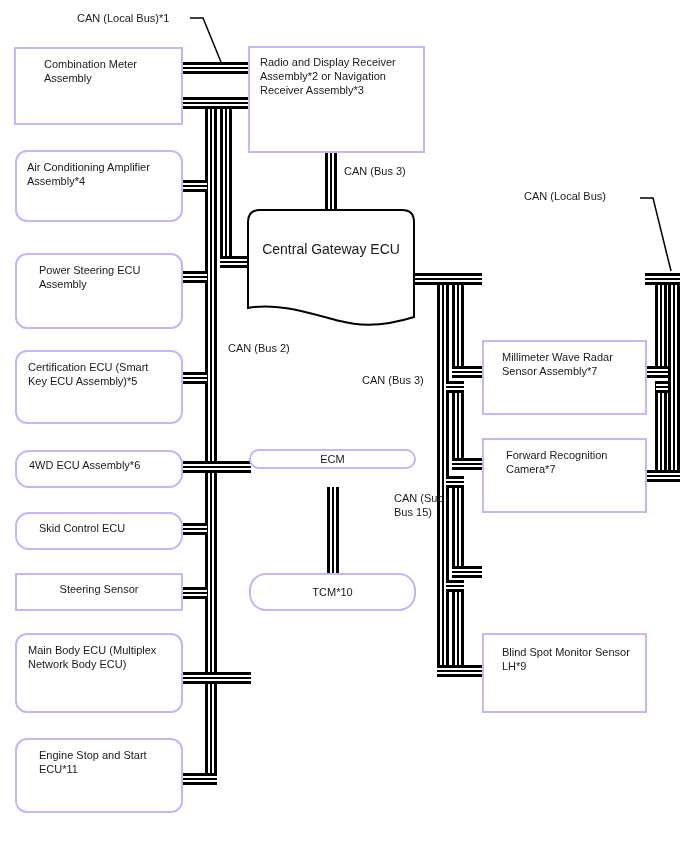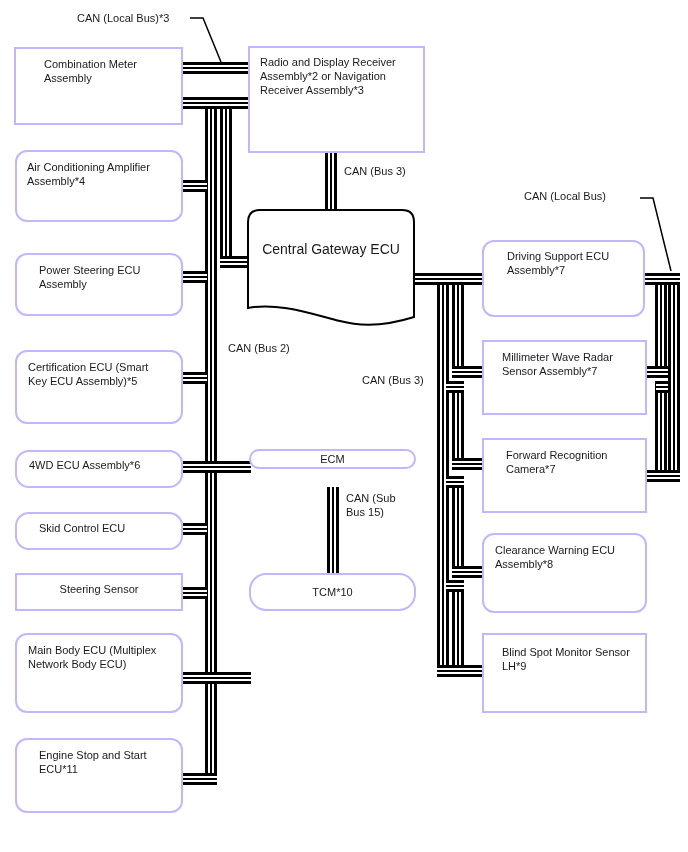--- a/index.html
+++ b/index.html
@@ -16,21 +16,21 @@
   .round-sm{border-radius:14px;}
   .pill{border-radius:17px;}
   .center-both{display:flex;align-items:center;justify-content:center;text-align:center;padding:0;}
   .center-h{text-align:center;}
   
   .hb{position:absolute;height:12px;
       background:linear-gradient(to bottom,#000 0 3px,#fff 3px 5px,#000 5px 7px,#fff 7px 9px,#000 9px 12px);}
   .vb{position:absolute;width:12px;
       background:linear-gradient(to right,#000 0 3px,#fff 3px 5px,#000 5px 7px,#fff 7px 9px,#000 9px 12px);}
   .lbl{position:absolute;font-size:11px;line-height:14px;white-space:nowrap;}
-  .lbl.wrap{white-space:normal;}
+  .lbl.wrap{white-space:normal;margin-left:48px;}
   #gateway-wrap{position:absolute;left:246px;top:203px;width:182px;height:132px;}
   #gateway-wrap svg{position:absolute;left:0;top:0;}
   #gateway-wrap .gw-label{position:absolute;left:2px;top:39px;width:166px;text-align:center;
       font-size:14px;line-height:14px;}
   #leader-overlay{position:absolute;left:0;top:0;pointer-events:none;}
 </style>
 </head>
 <body>
 
 <div id="canvas">
@@ -79,21 +79,21 @@
     </svg>
     <span class="gw-label">Central Gateway ECU</span>
   </div>
 
   <div class="node" style="left:14px;top:47px;width:169px;height:78px;padding:8px 8px 0 28px">
     <span>Combination Meter Assembly</span></div>
 
   <div class="node round" style="left:15px;top:150px;width:168px;height:72px;padding:8px 14px 0 10px">
     <span>Air Conditioning Amplifier Assembly*4</span></div>
 
-  <div class="node round" style="left:15px;top:253px;width:168px;height:63px;padding:8px 14px 0 22px">
+  <div class="node round" style="left:15px;top:253px;width:168px;height:76px;padding:8px 14px 0 22px">
     <span>Power Steering ECU Assembly</span></div>
 
   <div class="node round" style="left:15px;top:350px;width:168px;height:74px;padding:8px 14px 0 11px">
     <span>Certification ECU (Smart Key ECU Assembly)*5</span></div>
 
   <div class="node round-sm" style="left:15px;top:450px;width:168px;height:38px;padding:6px 8px 0 12px">
     <span>4WD ECU Assembly*6</span></div>
 
   <div class="node round-sm" style="left:15px;top:512px;width:168px;height:38px;padding:7px 8px 0 22px">
     <span>Skid Control ECU</span></div>
@@ -112,36 +112,32 @@
 
   <div class="node pill center-both" style="left:249px;top:449px;width:167px;height:20px">
     <span>ECM</span>
     </div>
 
   <div class="node pill center-both" style="left:249px;top:573px;width:167px;height:38px">
     <span>TCM*10</span>
     </div>
 
 
-  <div class="node round" style="left:482px;top:240px;width:163px;height:77px;padding:7px 8px 0 23px">
-    <span>Driving Support ECU Assembly*7</span></div>
 
   <div class="node" style="left:482px;top:340px;width:165px;height:75px;padding:8px 8px 0 18px">
     <span>Millimeter Wave Radar Sensor Assembly*7</span></div>
 
   <div class="node" style="left:482px;top:438px;width:165px;height:75px;padding:8px 8px 0 22px">
     <span>Forward Recognition Camera*7</span></div>
 
-  <div class="node round" style="left:482px;top:533px;width:165px;height:80px;padding:8px 14px 0 11px">
-    <span>Clearance Warning ECU Assembly*8</span></div>
 
   <div class="node" style="left:482px;top:633px;width:165px;height:80px;padding:10px 8px 0 18px">
     <span>Blind Spot Monitor Sensor LH*9</span></div>
 
-  <span class="lbl" style="left:77px;top:11px">CAN (Local Bus)*3</span>
+  <span class="lbl" style="left:77px;top:11px">CAN (Local Bus)*1</span>
   <span class="lbl" style="left:344px;top:164px">CAN (Bus 3)</span>
   <span class="lbl" style="left:228px;top:341px">CAN (Bus 2)</span>
   <span class="lbl" style="left:362px;top:373px">CAN (Bus 3)</span>
   <span class="lbl wrap" style="left:346px;top:491px;width:60px">CAN (Sub Bus 15)</span>
   <span class="lbl" style="left:524px;top:189px">CAN (Local Bus)</span>
 
   <svg id="leader-overlay" width="688" height="852" viewBox="0 0 688 852">
     <polyline points="190,18 203,18 221,62" fill="none" stroke="#000" stroke-width="1.5"></polyline>
     <polyline points="640,198 653,198 671,271" fill="none" stroke="#000" stroke-width="1.5"></polyline>
   </svg>

